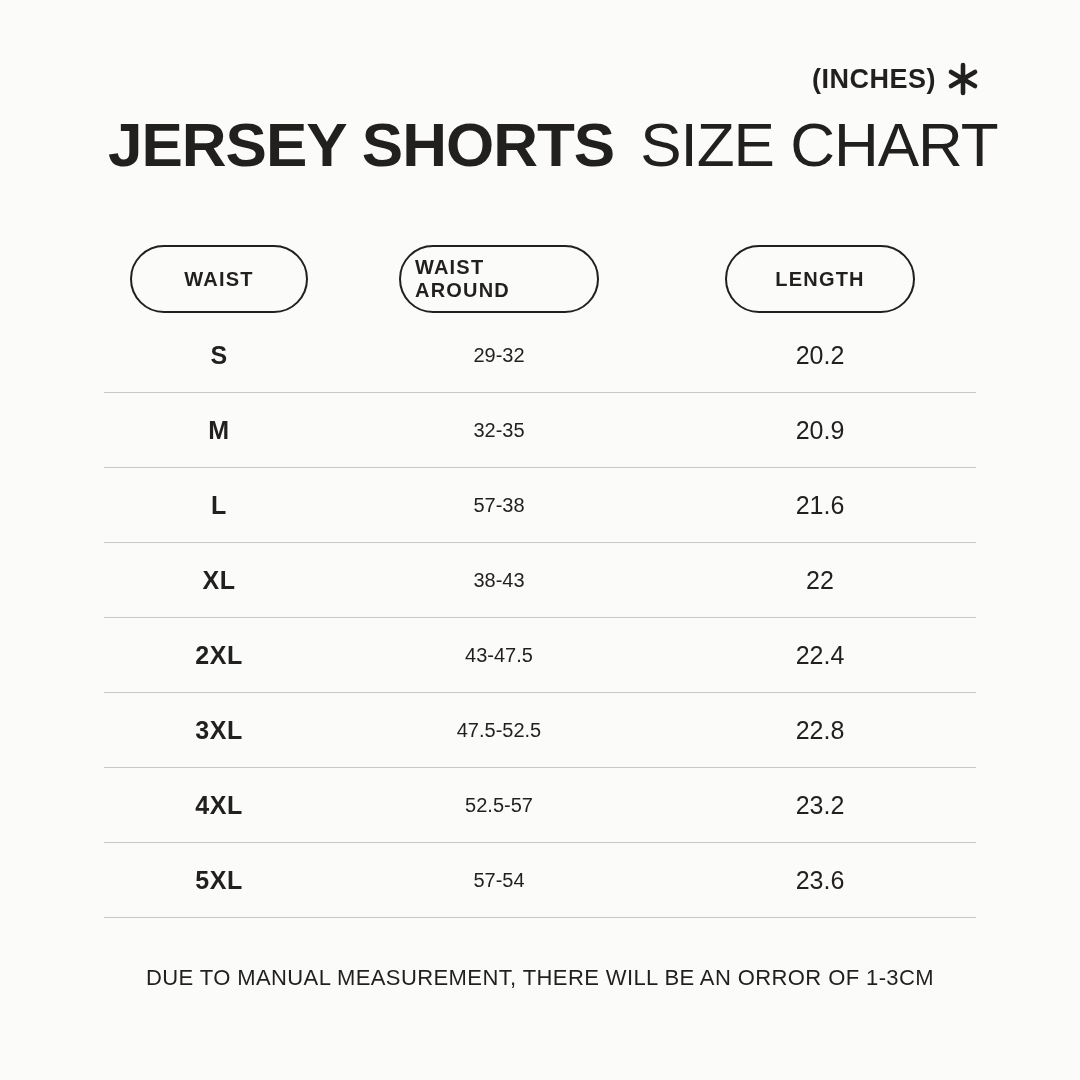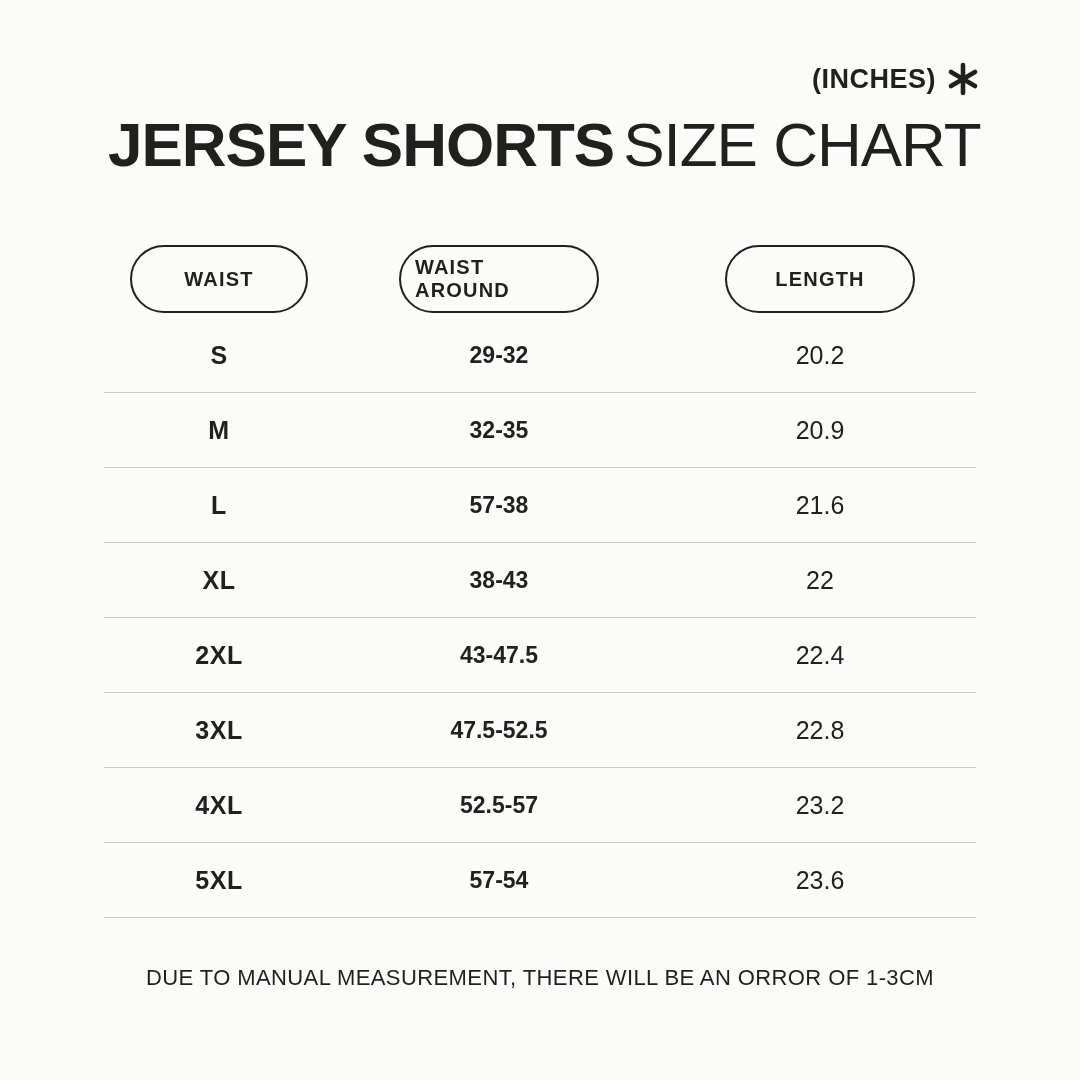--- a/index.html
+++ b/index.html
@@ -44,21 +44,21 @@
   }
 
   .title-row {
     position: absolute;
     top: 114px;
     left: 108px;
     right: 100px;
     display: flex;
     align-items: baseline;
     justify-content: flex-start;
-    gap: 9px;
+    gap: 26px;
     white-space: nowrap;
   }
   .title-strong {
     font-size: 62px;
     font-weight: bold;
     letter-spacing: -1px;
     line-height: 1;
     color: #221f1f;
   }
   .title-light {
@@ -112,21 +112,21 @@
     border-bottom: 1px solid #c9c9c7;
   }
   .row:last-child { border-bottom: 1px solid #c9c9c7; justify-content: flex-end; }
   .row .cell {
     display: flex;
     align-items: center;
     justify-content: center;
     height: 100%;
   }
   .cell-size { width: 230px; font-size: 25px; font-weight: bold; letter-spacing: 0.5px; }
-  .cell-waist { width: 330px; font-size: 23px; font-weight: 700; }
+  .cell-waist { width: 330px; font-size: 20px; font-weight: 400; }
   .cell-length { width: 312px; font-size: 25px; font-weight: 300; }
 
   .first-row { border-top: none; }
 
   
   .footer {
     position: absolute;
     top: 965px;
     left: 0;
     width: 1080px;

